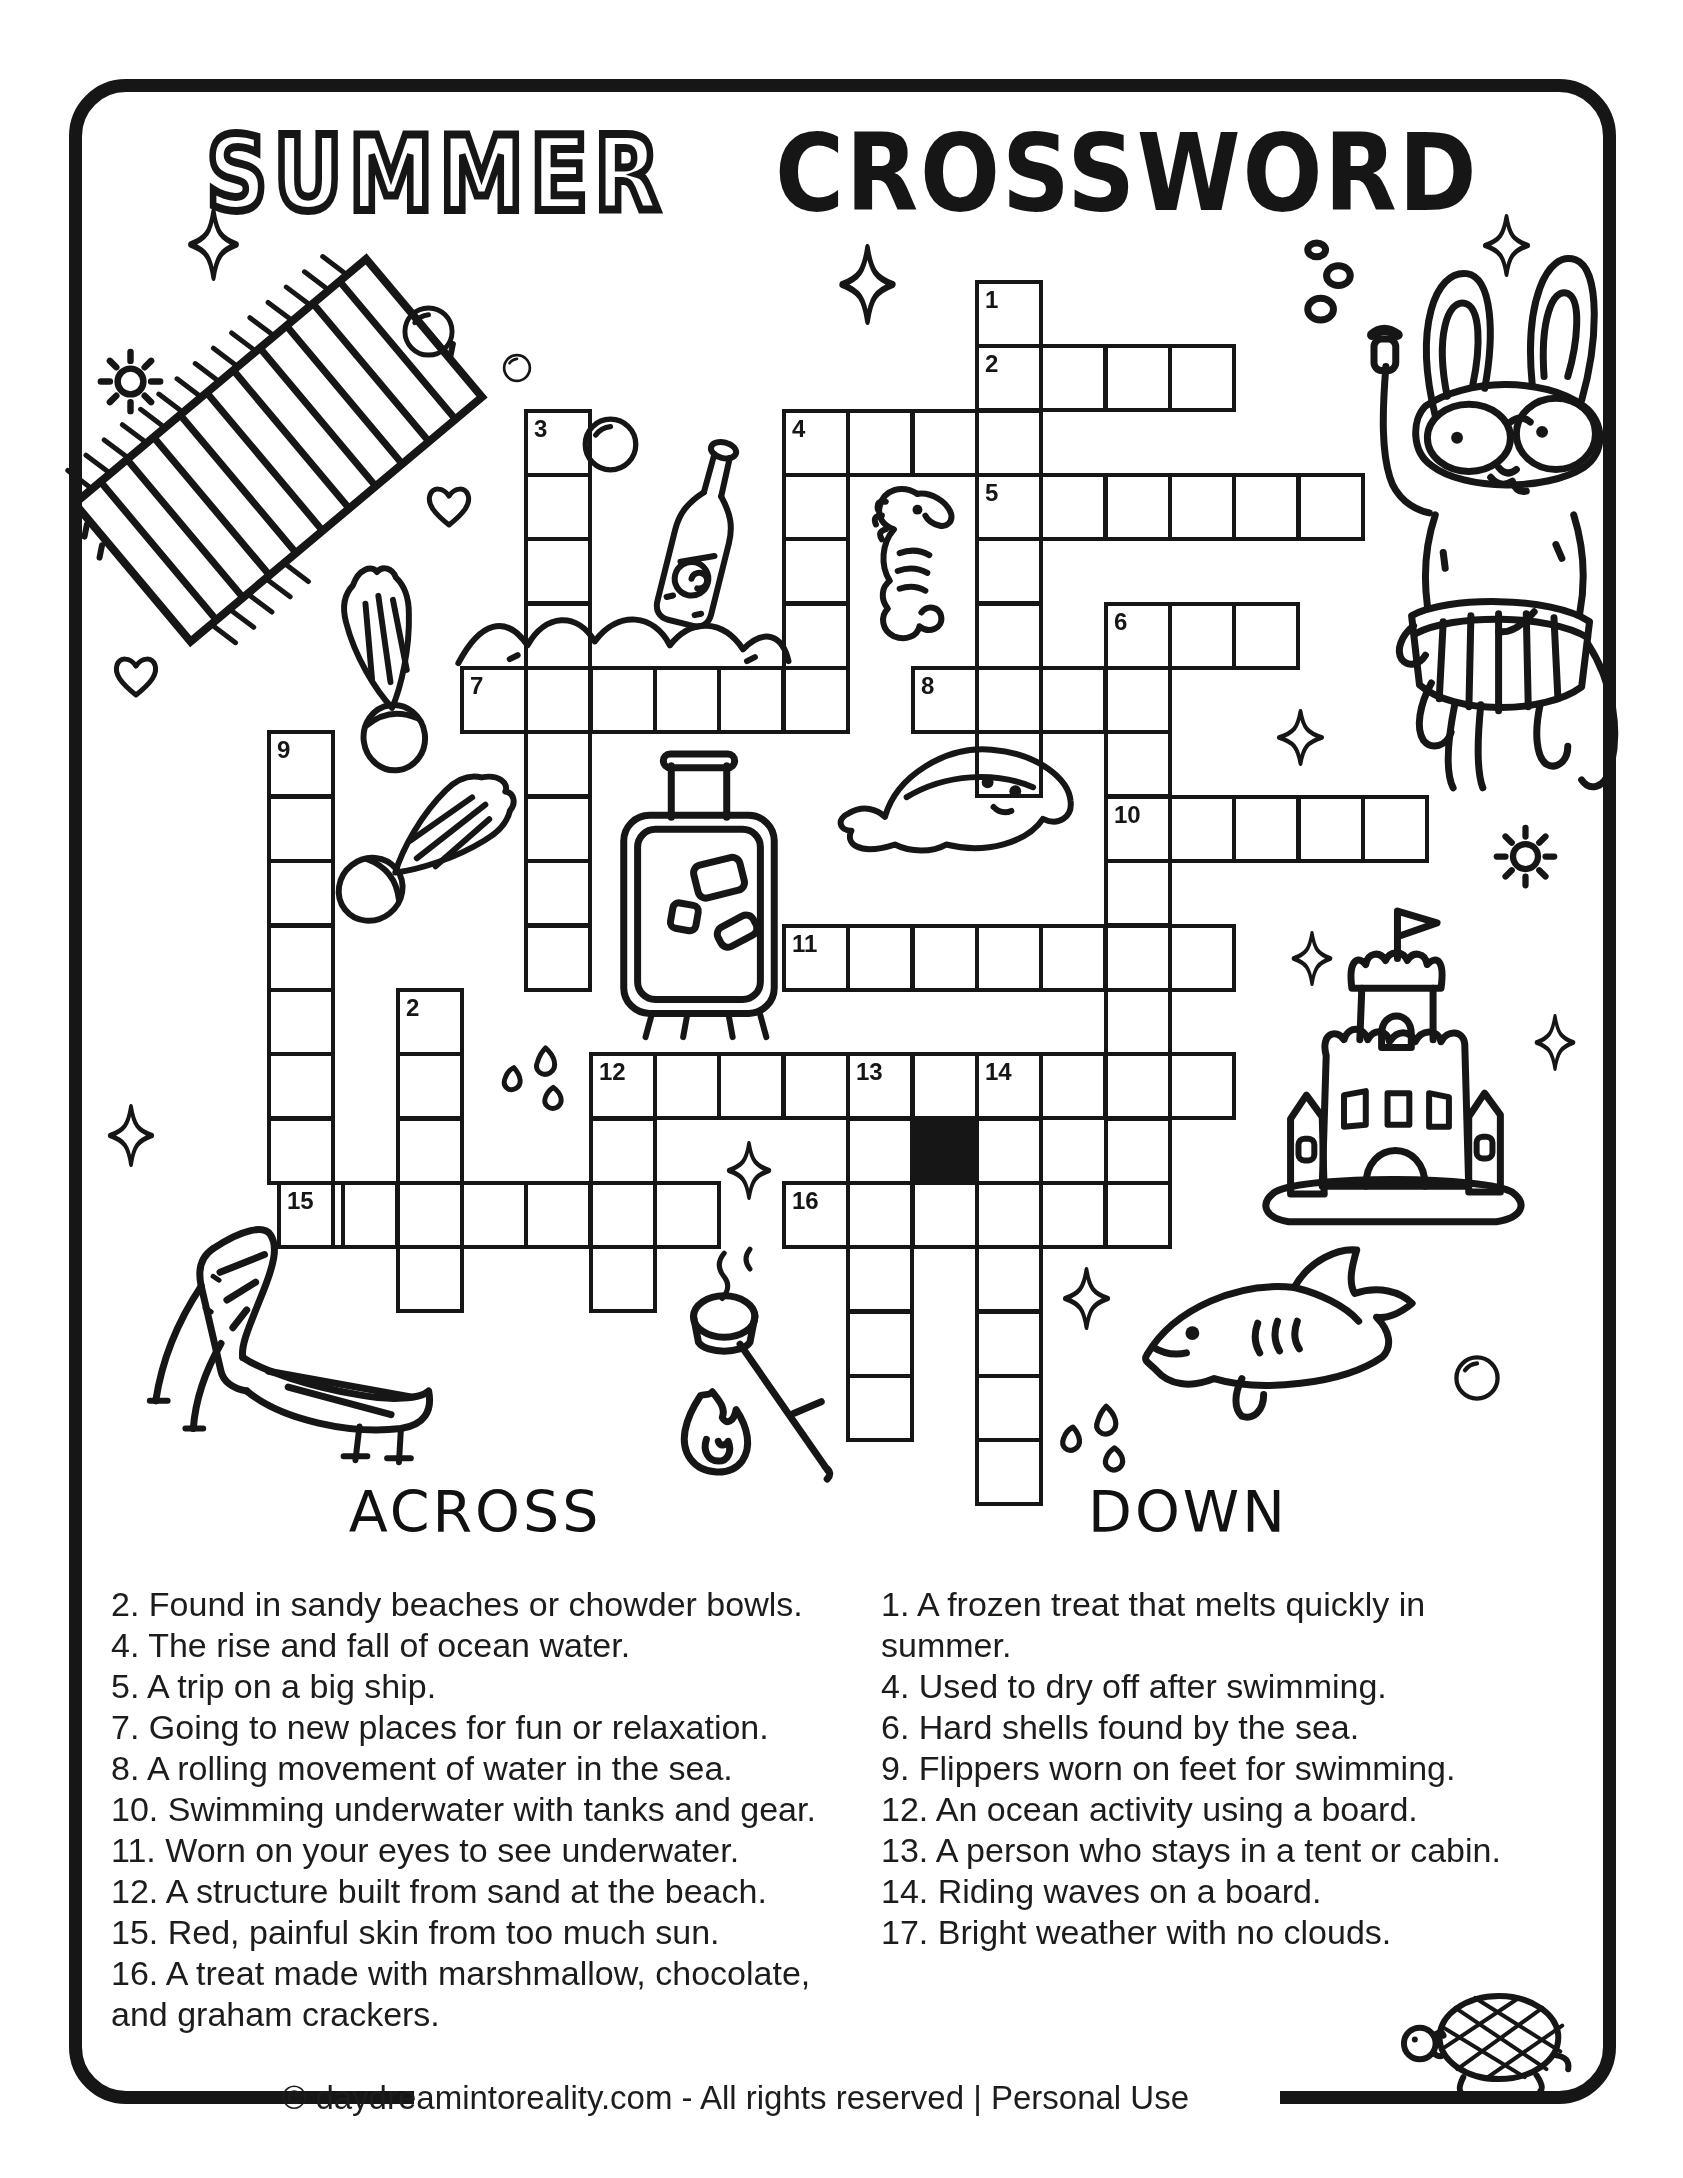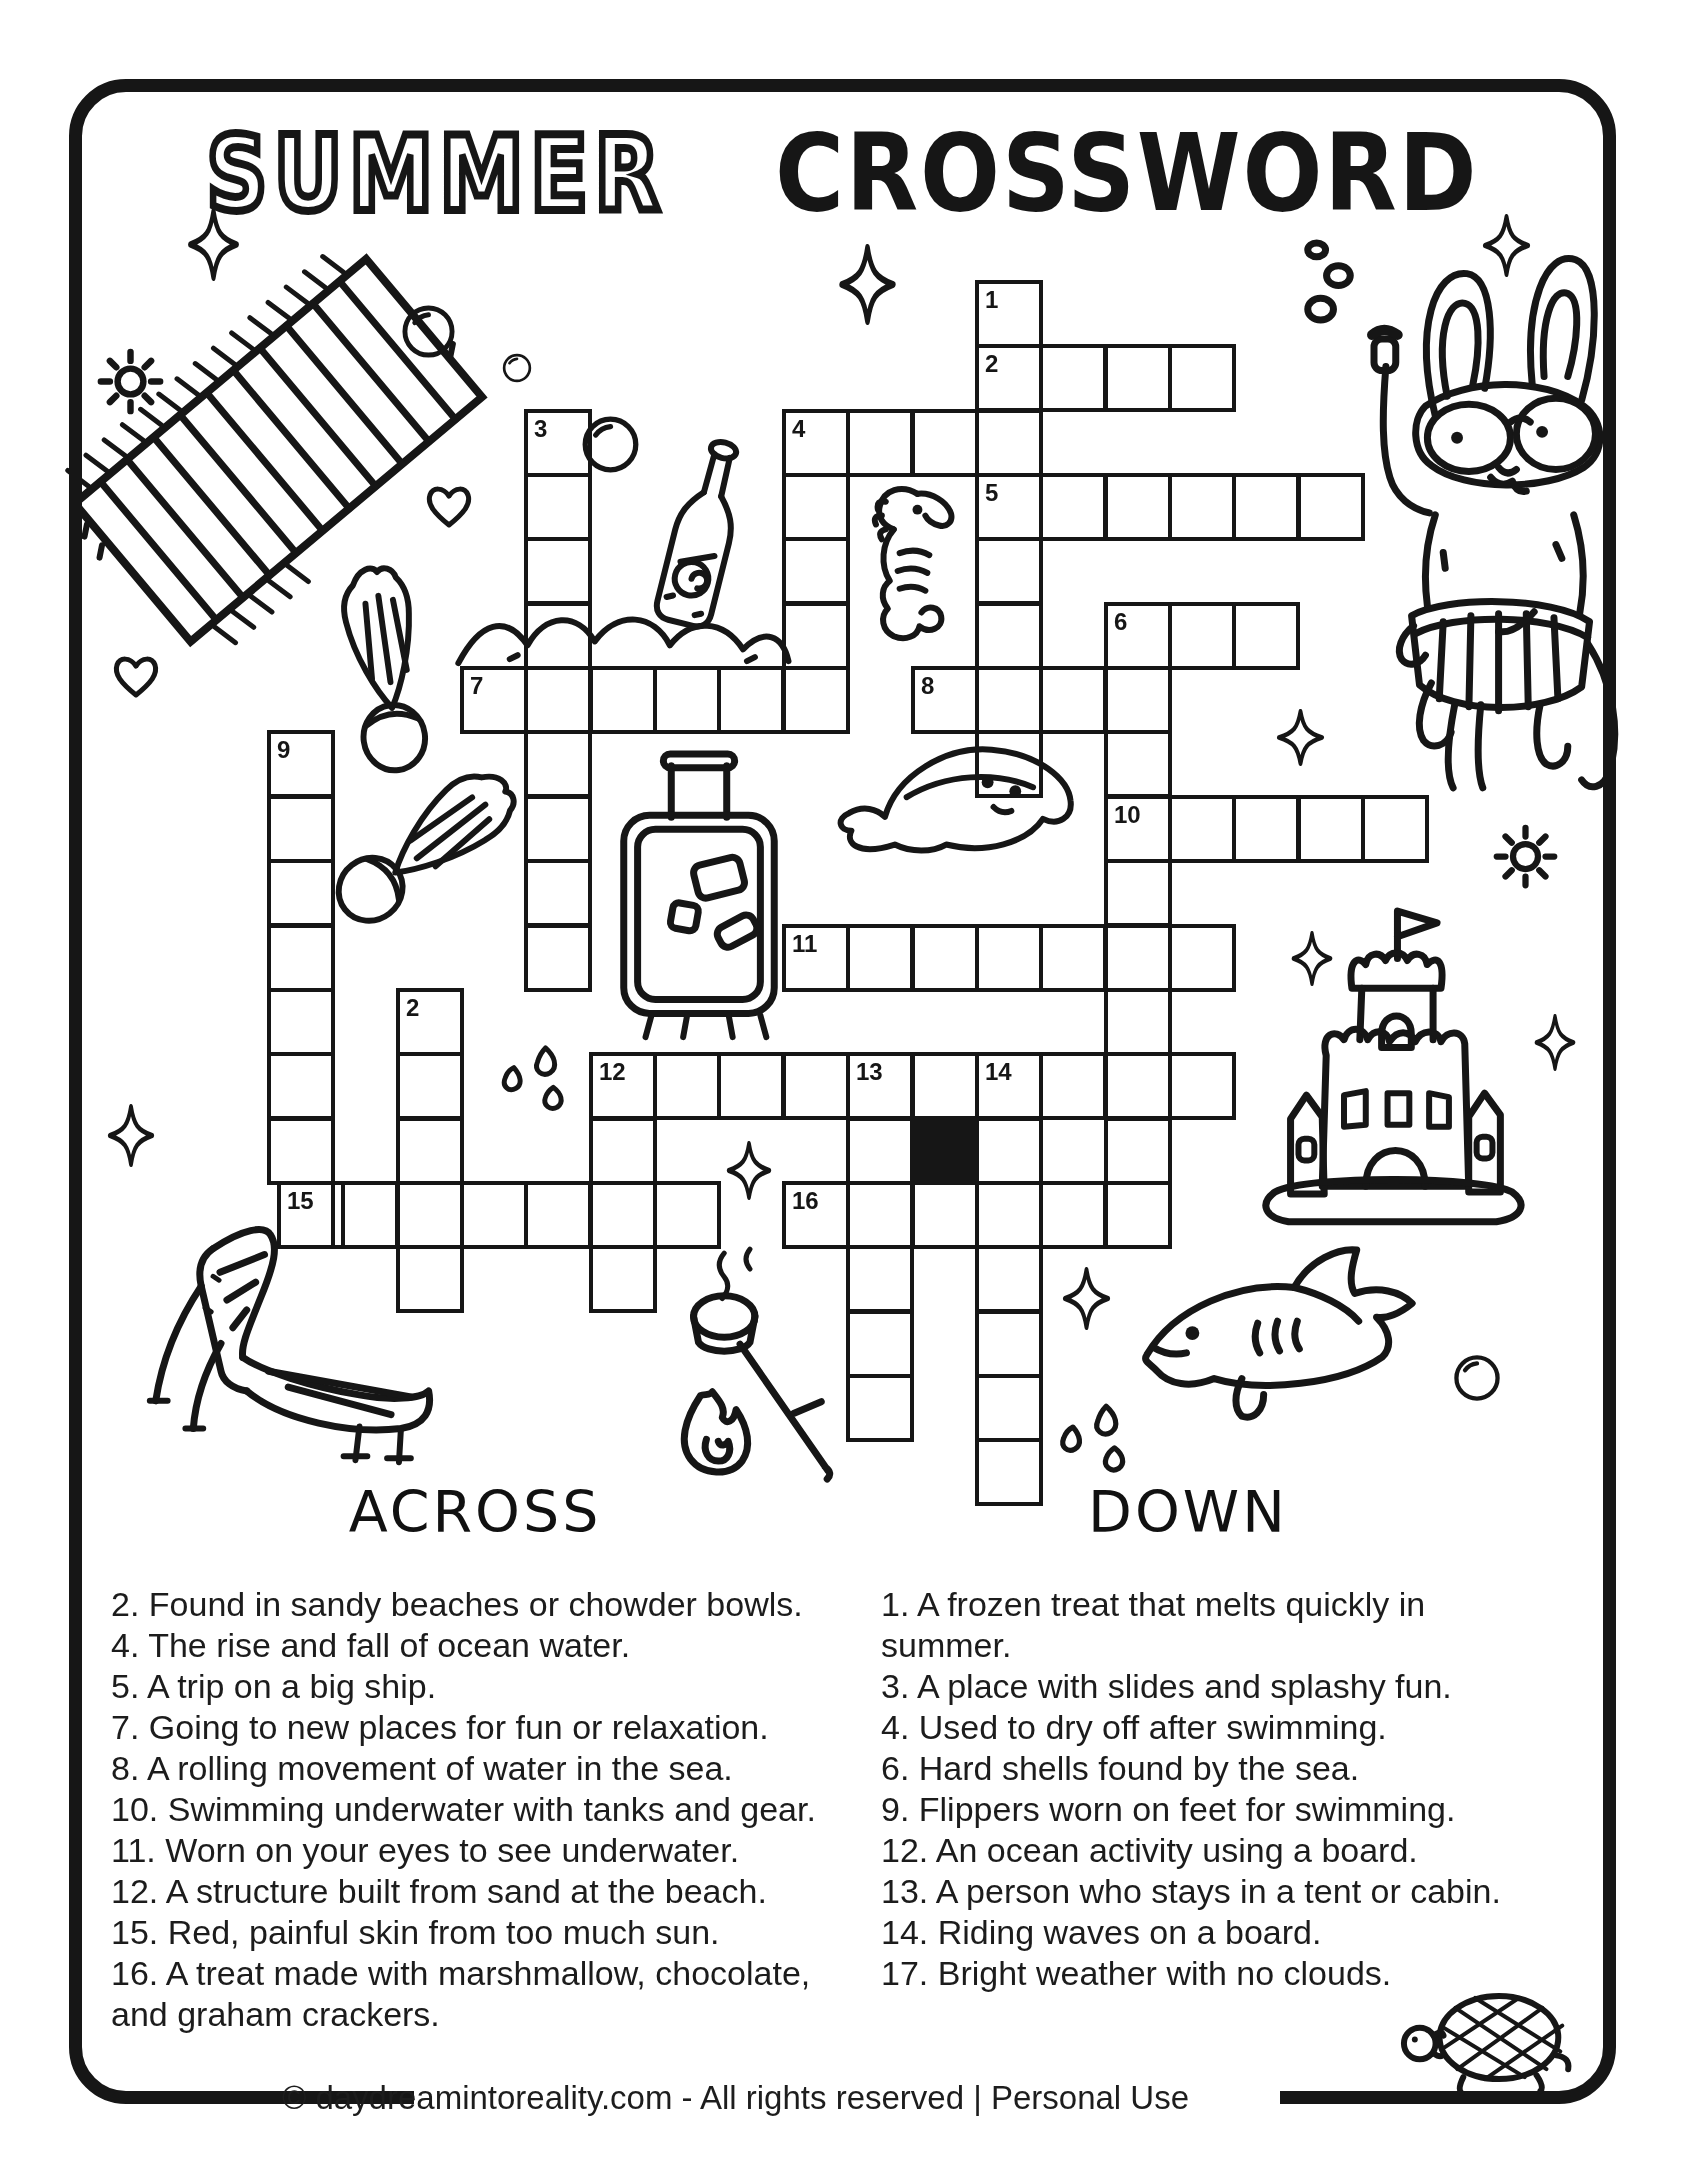--- a/index.html
+++ b/index.html
@@ -461,21 +461,20 @@
       <div class="clue">7. Going to new places for fun or relaxation.</div>
       <div class="clue">8. A rolling movement of water in the sea.</div>
       <div class="clue">10. Swimming underwater with tanks and gear.</div>
       <div class="clue">11. Worn on your eyes to see underwater.</div>
       <div class="clue">12. A structure built from sand at the beach.</div>
       <div class="clue">15. Red, painful skin from too much sun.</div>
       <div class="clue">16. A treat made with marshmallow, chocolate, and graham crackers.</div>
     </div>
   <div id="down-list" class="clue-list">
       <div class="clue">1. A frozen treat that melts quickly in summer.</div>
-      <div class="clue">3. A place with slides and splashy fun.</div>
       <div class="clue">4. Used to dry off after swimming.</div>
       <div class="clue">6. Hard shells found by the sea.</div>
       <div class="clue">9. Flippers worn on feet for swimming.</div>
       <div class="clue">12. An ocean activity using a board.</div>
       <div class="clue">13. A person who stays in a tent or cabin.</div>
       <div class="clue">14. Riding waves on a board.</div>
       <div class="clue">17. Bright weather with no clouds.</div>
     </div>
 
 </div>

